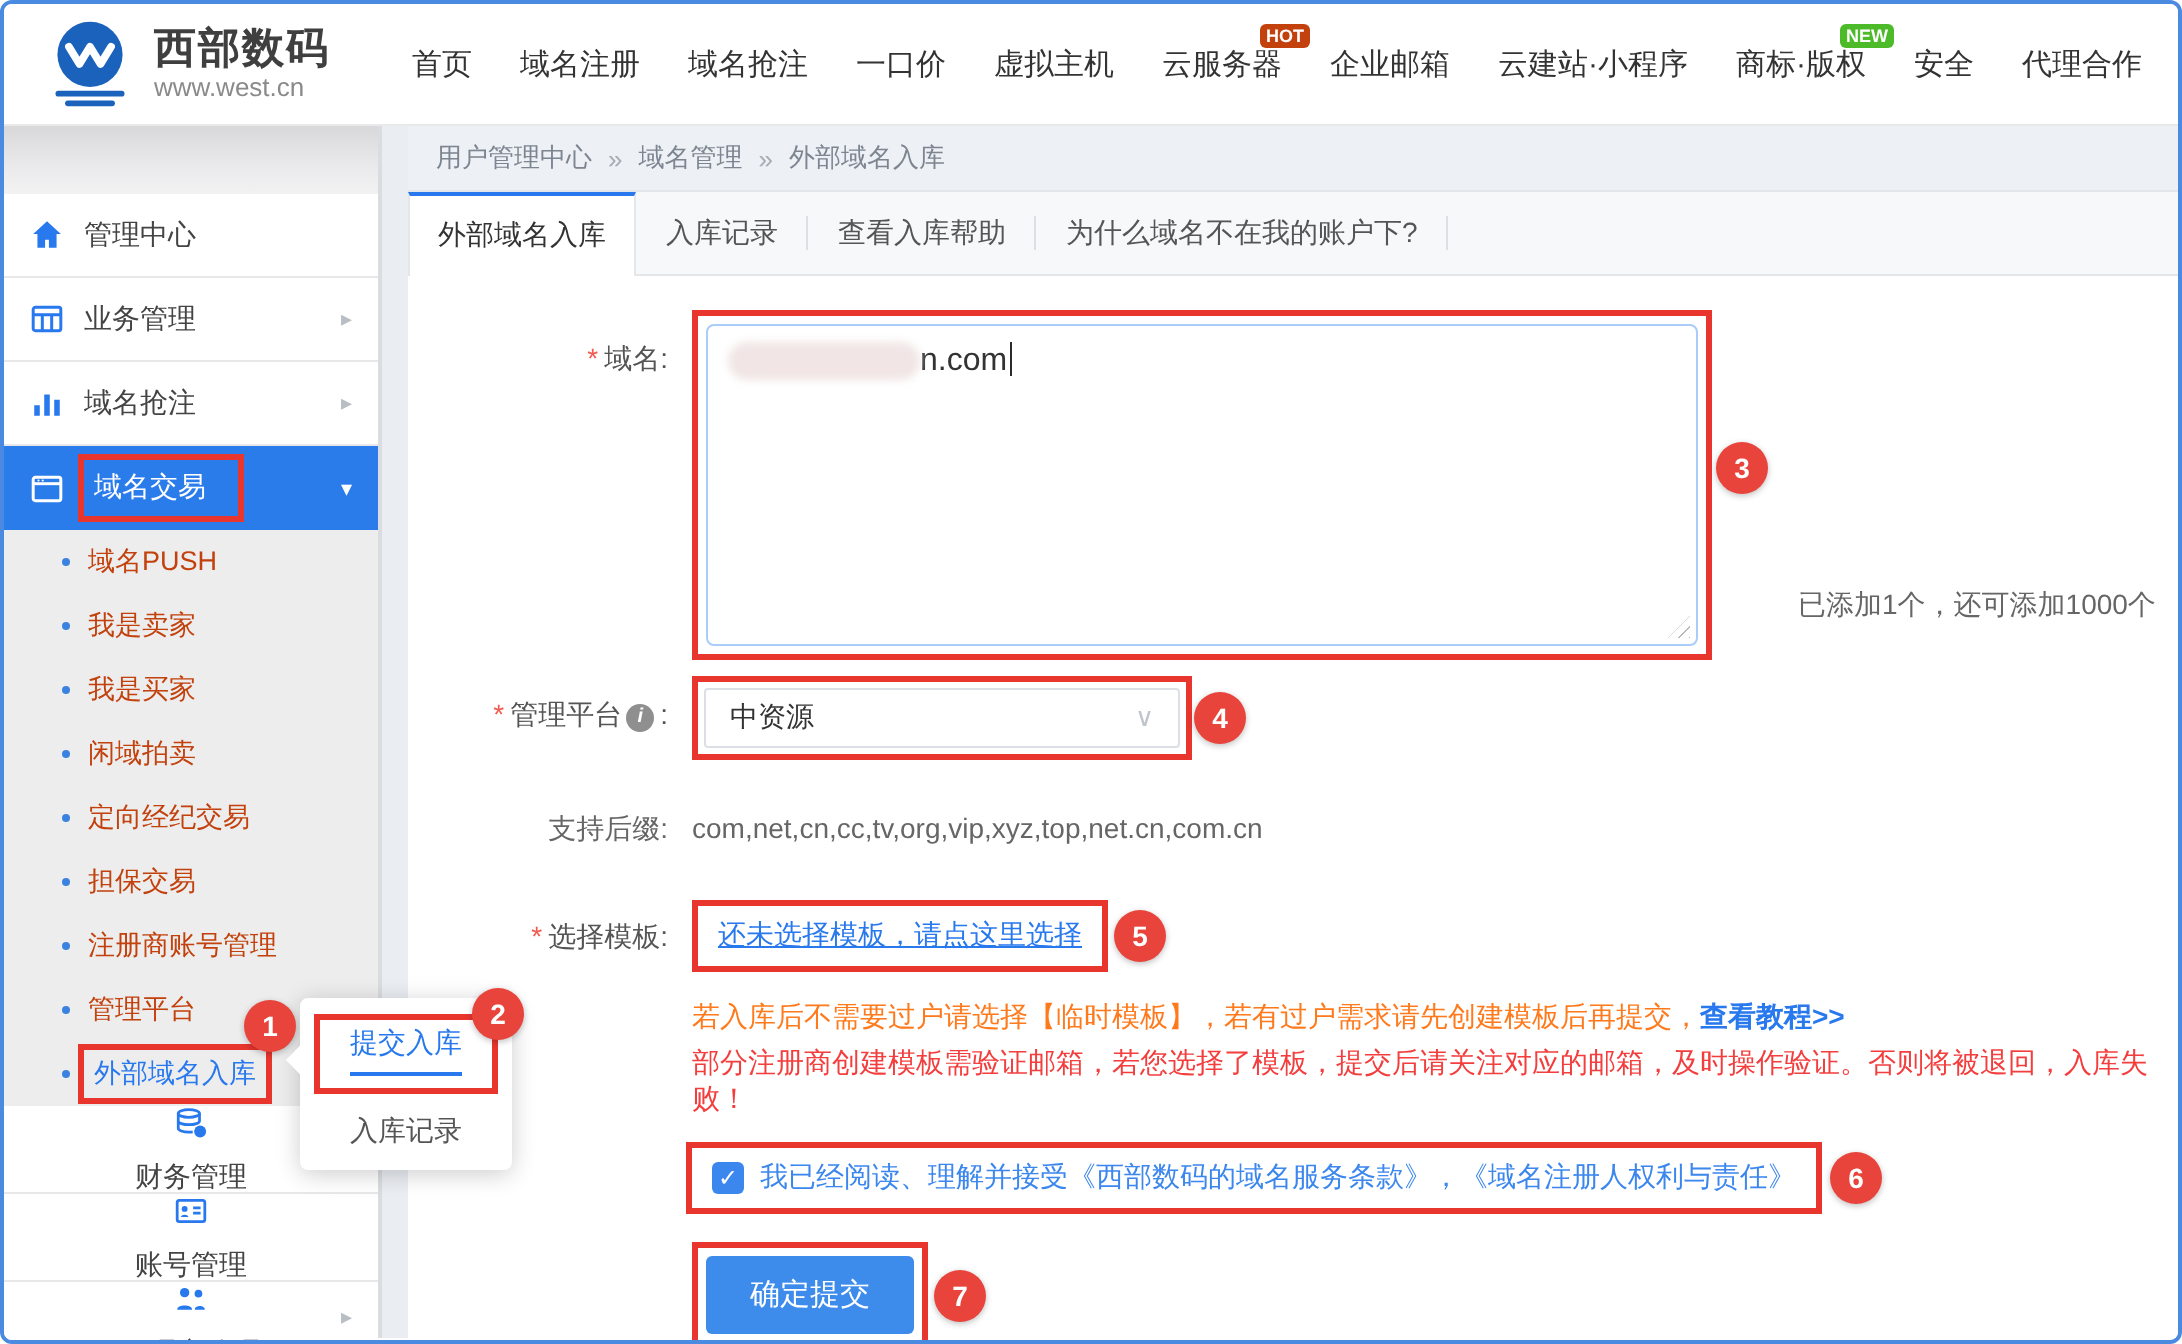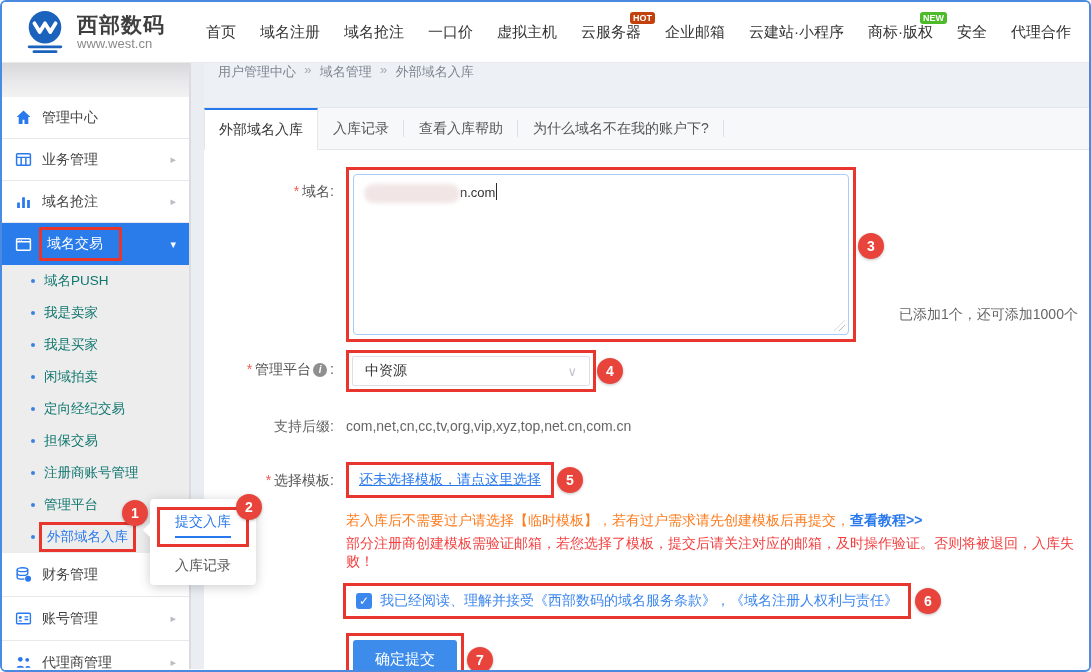--- a/index.html
+++ b/index.html
@@ -23,46 +23,46 @@
   .sidebar { width:187px; background:#efeff0; flex-shrink:0; font-size:14px; }
   .side-texture { height:34px; background:linear-gradient(180deg,#d8d8da 0%,#e9e9eb 55%,#f2f2f3 100%); }
   .side-item { height:42px; display:flex; align-items:center; gap:10px; padding:0 13px; background:#fff; border-bottom:1px solid #e8e8ea; color:#444; cursor:pointer; }
   .s-icon { width:17px; height:17px; flex-shrink:0; color:#2878ee; }
   .side-item .chev { margin-left:auto; color:#b9bdc4; font-size:11px; }
   .side-item.active { background:#2b7ceb; color:#fff; border-bottom:none; }
   .side-item.active .s-icon { color:#fff; }
   .side-item.active .chev { color:#fff; }
   .side-item.active .label-box { border:3px solid #e8362e; padding:5px 16px 5px 5px; margin-left:-3px; }
   .side-sub { list-style:none; background:#ededee; }
-  .side-sub li { height:32px; display:flex; align-items:center; padding-left:29px; color:#0f766e; font-size:13.5px; cursor:pointer; }
+  .side-sub li { height:32px; display:flex; align-items:center; padding-left:29px; color:#c2410c; font-size:13.5px; cursor:pointer; }
   .side-sub li::before { content:""; width:4px; height:4px; border-radius:50%; background:#3b82e0; margin-right:9px; flex-shrink:0; }
   .side-sub li.hl { color:#2878ee; }
   .side-sub li.hl .label-box { border:3px solid #e8362e; padding:3px 5px; margin-left:-5px; }
-  .side-bottom .side-item { height:44px; }
+  .side-bottom .side-item { height:44px;flex-direction:column; }
 
   .gutter { width:15px; background:#eaedf2; border-left:2px solid #dadce0; flex-shrink:0; }
 
   main { flex:1; background:#fff; min-width:0; }
-  .breadcrumb { height:45px; background:#edf0f5; border-bottom:1px solid #e3e7ed; display:flex; padding-left:14px; font-size:13px; color:#7d8590;font-family:Liberation Mono, monospace; }
+  .breadcrumb { height:33px; background:#edf0f5; border-bottom:1px solid #e3e7ed; display:flex; align-items:center; padding-left:14px; font-size:13px; color:#7d8590; }
   .crumb-sep { margin:0 8px; color:#a8adb5; }
   .tabbar { height:42px; background:#f7f8fa; border-bottom:1px solid #e4e6ea; display:flex; align-items:stretch; }
   .tab { display:flex; align-items:center; padding:0 15px; font-size:14px; color:#555; cursor:pointer; position:relative; }
   .tab:not(.active)::after { content:""; position:absolute; right:0; top:12px; bottom:12px; width:1px; background:#dcdfe3; }
   .tab.active { background:#fff; border-top:2px solid #2878ee; border-left:1px solid #e4e6ea; border-right:1px solid #e4e6ea; color:#333; margin-bottom:-1px; padding:0 14px; }
 
   
   .form { padding-top:17px; font-size:14px; }
   .form-row { display:flex; }
   .f-label { width:130px; text-align:right; color:#555; flex-shrink:0; }
   .req { color:#f25b50; margin-right:3px; }
   .f-field { margin-left:12px; position:relative; }
 
   .row-domain .f-label { padding-top:16px; }
   .ta-box { width:510px; height:175px; border:3px solid #e8362e; padding:4px; position:relative; }
-  .ta-inner { width:100%; height:100%; border:1px solid #a9cdf8; border-radius:4px; background:#fff; padding:8px 10px; font-size:13px; color:#333; position:relative; cursor:text; }
+  .ta-inner { width:100%; height:100%; border:1px solid #a9cdf8; border-radius:4px; background:#fff; padding:8px 10px; font-size:16px; color:#333; position:relative; cursor:text; }
   .blur-pill { display:inline-block; width:96px; height:19px; border-radius:10px; background:#f1e5e5; filter:blur(2px); vertical-align:middle; }
   .caret { display:inline-block; width:1px; height:17px; background:#2b2b2b; vertical-align:-3px; margin-left:1px; }
   .resize-handle { position:absolute; right:3px; bottom:3px; width:11px; height:11px; background:repeating-linear-gradient(135deg,transparent 0 3px,#b9b9b9 3px 4px); clip-path:polygon(100% 0,100% 100%,0 100%); cursor:nwse-resize; }
   .counter { position:absolute; left:calc(100% + 46px); top:136px; white-space:nowrap; color:#666; }
 
   .row-platform { margin-top:8px; }
   .row-platform .f-label { line-height:38px; }
   .info-i { display:inline-block; width:14px; height:14px; border-radius:50%; background:#8f8f8f; color:#fff; font-size:10px; line-height:14px; text-align:center; vertical-align:1px; margin:0 3px 0 2px; font-style:italic; font-weight:bold; }
   .sel-box { width:250px; border:3px solid #e8362e; padding:3px; position:relative; }
   .select { height:30px; border:1px solid #dcdfe6; border-radius:2px; display:flex; align-items:center; padding:0 12px; color:#333; background:#fff; cursor:pointer; }

